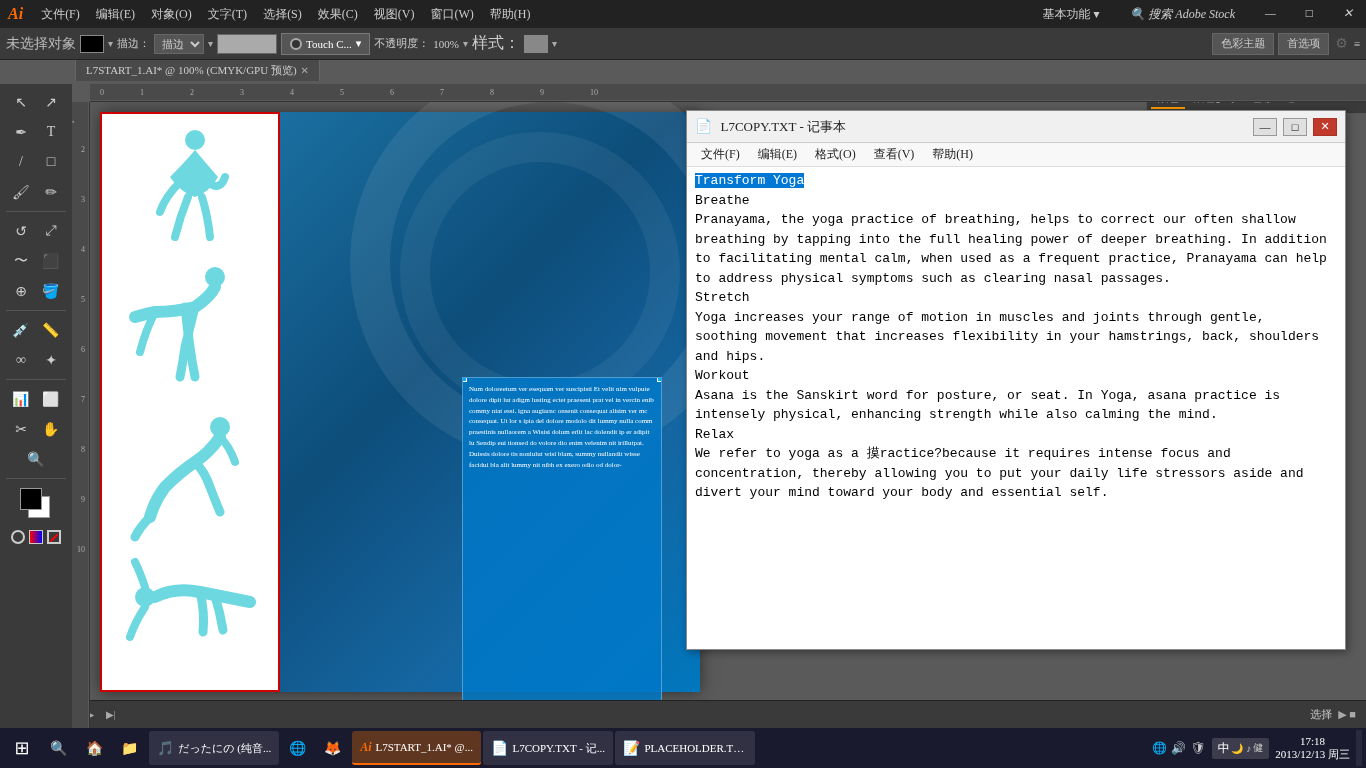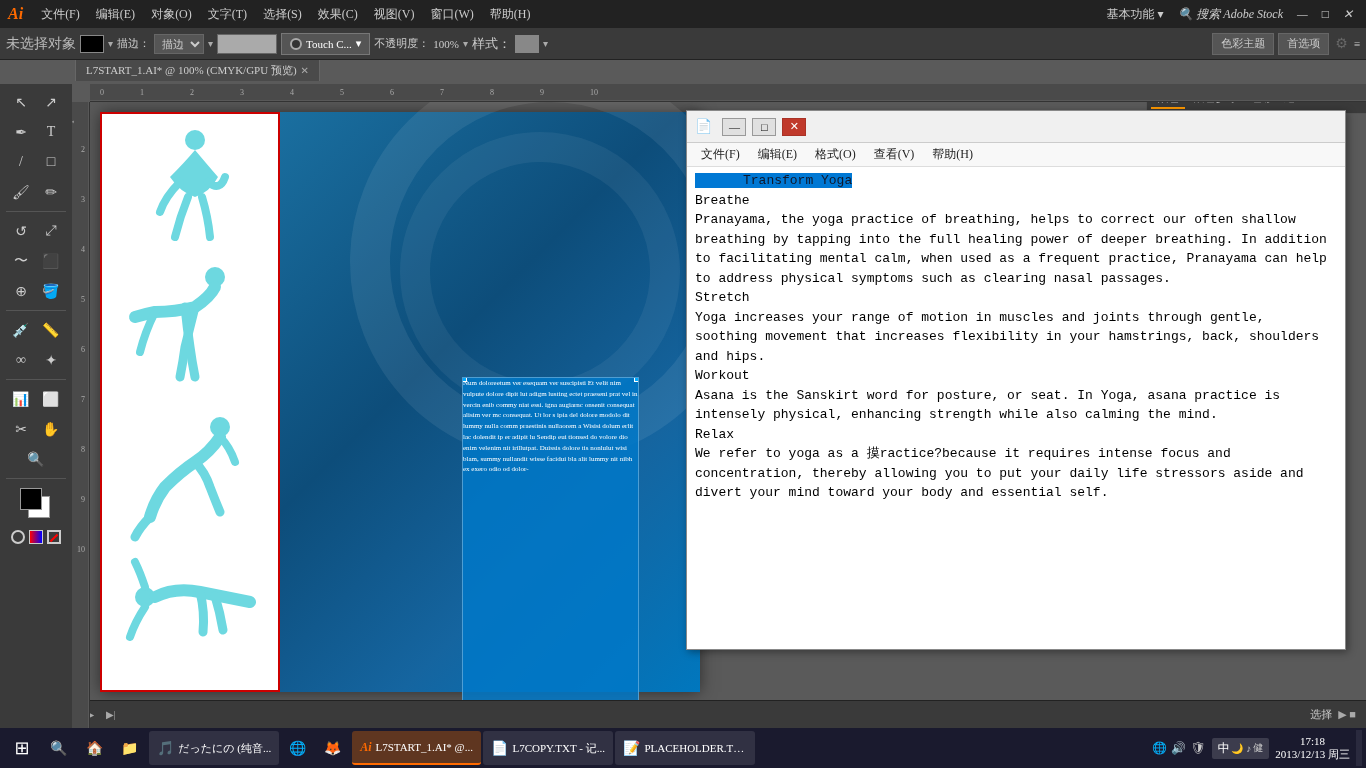--- a/index.html
+++ b/index.html
@@ -6,40 +6,40 @@
     body { width: 1366px; height: 768px; overflow: hidden; font-family: 'SimSun', serif; background: #5a5a5a; position: relative; }
 
     
     #top-menubar {
       position: absolute; top: 0; left: 0; width: 100%; height: 28px;
       background: #222; display: flex; align-items: center; padding: 0 8px;
       gap: 4px; z-index: 100;
     }
     .ai-logo { color: #ff6a00; font-weight: bold; font-size: 16px; margin-right: 8px; font-style: italic; }
     .menu-item { color: #ccc; font-size: 12px; padding: 2px 6px; cursor: pointer; }
-    .top-right-controls { margin-left: auto; display: flex; align-items: center; gap: 4px; }
+    .top-right-controls { margin-left: auto; display: flex; align-items: flex-start; gap: 20px; }
     .icon-btn { color: #ccc; font-size: 12px; cursor: pointer; padding: 2px 5px; font-style: italic; }
 
     
     #toolbar {
       position: absolute; top: 28px; left: 0; width: 100%; height: 32px;
       background: #3a3a3a; display: flex; align-items: center; padding: 0 6px;
       gap: 4px; z-index: 99; border-bottom: 1px solid #222;
     }
     .tool-select-label { color: #bbb; font-size: 14px; min-width: 60px; font-family: Liberation Mono, monospace; }
     .toolbar-color-box { width: 24px; height: 18px; background: #000; border: 1px solid #888; }
     .toolbar-arrow { color: #aaa; font-size: 10px; }
     .toolbar-select { background: #555; border: 1px solid #666; color: #ccc; font-size: 11px; height: 20px; padding: 0 3px; }
     .toolbar-touch-btn {
       background: #555; border: 1px solid #777; color: #fff; font-size: 11px;
       height: 22px; padding: 0 8px; display: flex; align-items: center; gap: 4px;
     }
     .touch-circle { width: 12px; height: 12px; border-radius: 50%; background: #333; border: 2px solid #aaa; }
     .toolbar-opacity { color: #ccc; font-size: 11px; }
-    .toolbar-style-label { color: #ccc; font-size: 13px; font-family: Liberation Mono, monospace; }
+    .toolbar-style-label { color: #ccc; font-size: 16px; font-family: Liberation Mono, monospace; }
     .toolbar-style-box { width: 24px; height: 18px; background: #888; border: 1px solid #888; }
     .toolbar-right { margin-left: auto; display: flex; align-items: center; gap: 4px; }
     .toolbar-doc-btn { background: #555; border: 1px solid #666; color: #ccc; font-size: 11px; height: 22px; padding: 0 8px; }
     .toolbar-sep { color: #666; font-size: 14px; margin: 0 2px; }
 
     
     #tabbar {
       position: absolute; top: 60px; left: 75px; height: 20px;
       display: flex; align-items: center; z-index: 98;
     }
@@ -109,23 +109,23 @@
     }
 
     
     .canvas-red-border {
       position: absolute; top: 0; left: 0; width: 180px; height: 580px;
       border: 2px solid #cc0000; pointer-events: none;
     }
 
     
     .canvas-text-box {
-      position: absolute; left: 182px; top: 265px; width: 177px; height: 360px;
+      position: absolute; left: 182px; top: 265px; width: 200px; height: 360px;
       background: rgba(0, 120, 200, 0.85);
-      color: #fff; font-size: 7.5px; overflow: hidden;
+      color: #fff; font-size: 7.5px; padding: 6px; overflow: hidden;
       line-height: 1.4; font-family: serif;
       border: 1px solid rgba(255,255,255,0.3);
     }
 
     
     #notepad-window {
       position: absolute; top: 110px; left: 686px; width: 660px; height: 540px;
       background: #fff; border: 1px solid #888; box-shadow: 2px 2px 8px rgba(0,0,0,0.4);
       z-index: 200; display: flex; flex-direction: column;
     }
@@ -140,21 +140,21 @@
     #notepad-menubar {
       height: 24px; background: #f8f8f8; border-bottom: 1px solid #ddd;
       display: flex; align-items: center; padding: 0 6px; gap: 2px;
     }
     .notepad-menu-item { color: #222; font-size: 12px; padding: 2px 8px; cursor: pointer; }
     #notepad-content {
       flex: 1; overflow-y: scroll; padding: 4px 8px;
       font-family: 'Courier New', monospace; font-size: 13px; line-height: 1.5;
       color: #000; background: #fff;
     }
-    .notepad-selected { background: #0078d4; color: #0f172a; padding-left: 48px; }
+    .notepad-selected { background: #0078d4; color: #ffffff; }
 
     
     #statusbar {
       position: absolute; bottom: 0; left: 0; right: 0; height: 38px;
       background: #3a3a3a; border-top: 1px solid #222;
       display: flex; align-items: center; padding: 0 10px; gap: 8px;
     }
     .zoom-ctrl { display: flex; align-items: center; gap: 3px; }
     .zoom-nav-btn { color: #aaa; font-size: 10px; cursor: pointer; padding: 1px 3px; }
 
@@ -379,20 +379,21 @@
         
         <div class="sel-handle" style="bottom:2px;right:2px;"></div>
       </div>
     </div>
   </div>
 </div>
 
 <div id="notepad-window">
   <div id="notepad-titlebar">
     <span class="notepad-icon">📄</span>
+    <span class="notepad-title">L7COPY.TXT - 记事本</span>
     <div class="win-btn">—</div>
     <div class="win-btn">□</div>
     <div class="win-btn win-btn-close">✕</div>
   </div>
   <div id="notepad-menubar">
     <span class="notepad-menu-item">文件(F)</span>
     <span class="notepad-menu-item">编辑(E)</span>
     <span class="notepad-menu-item">格式(O)</span>
     <span class="notepad-menu-item">查看(V)</span>
     <span class="notepad-menu-item">帮助(H)</span>

